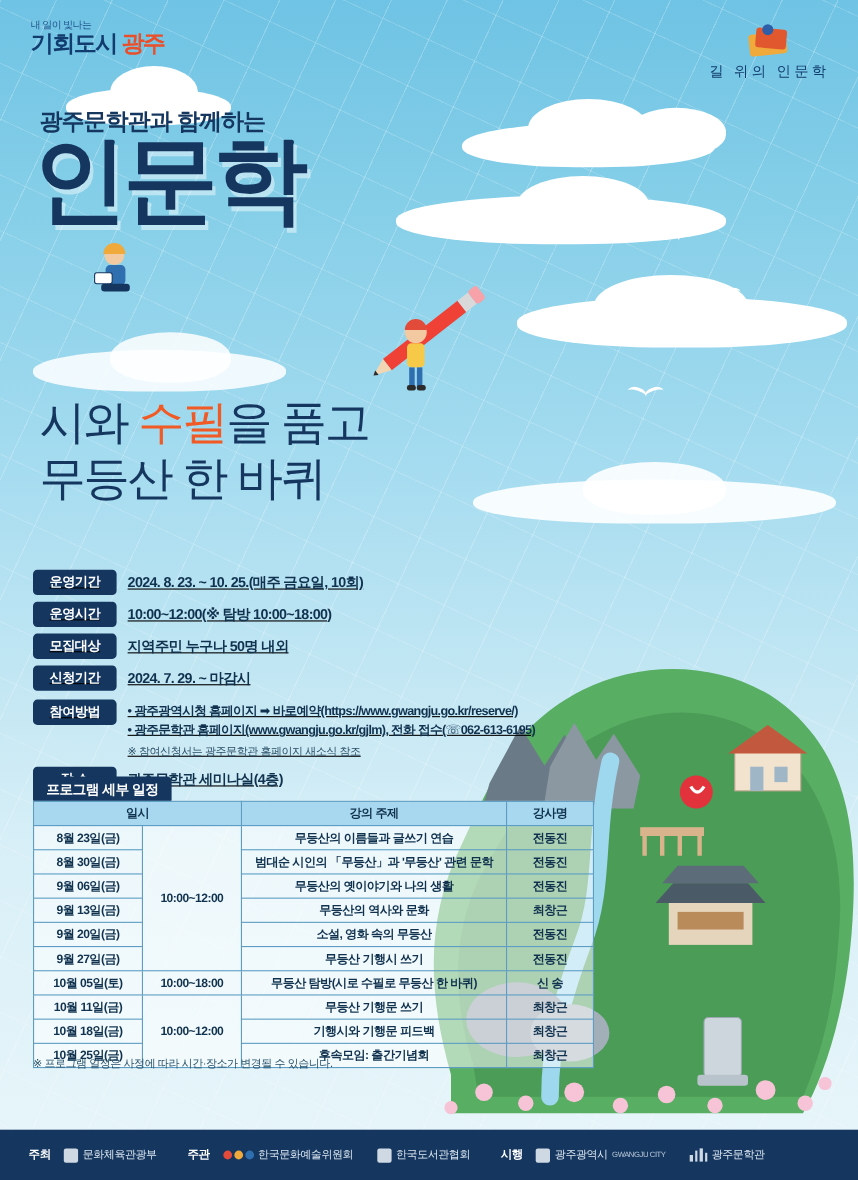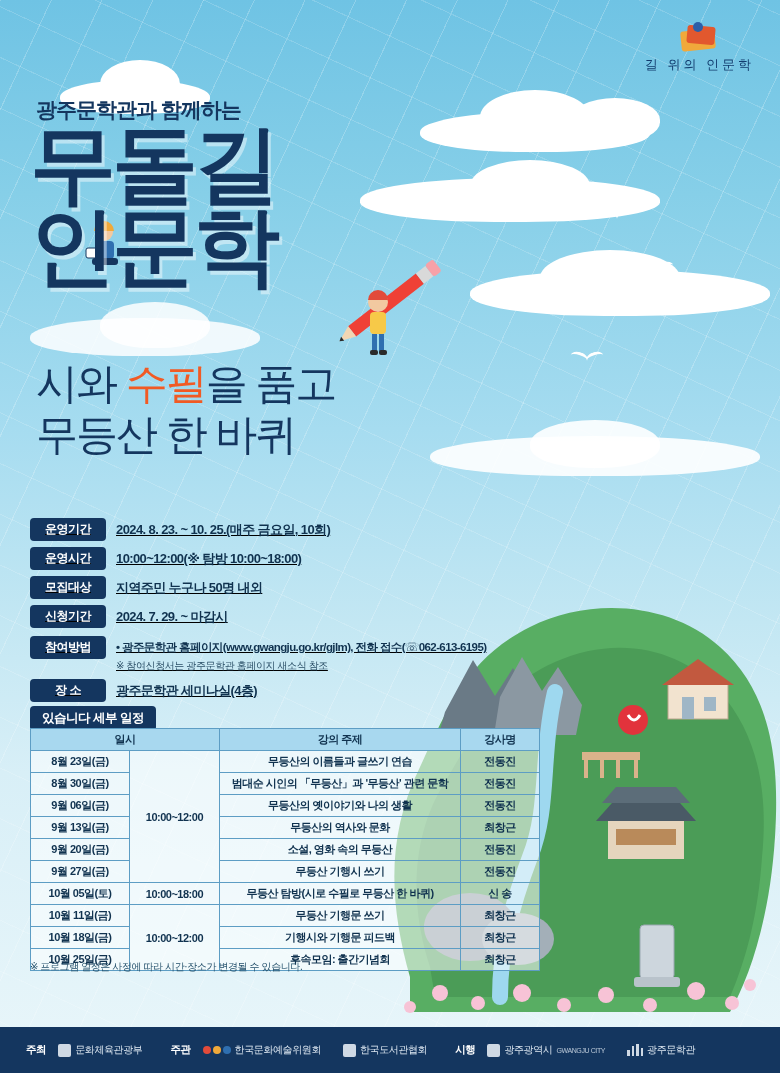--- a/index.html
+++ b/index.html
@@ -119,20 +119,24 @@
   </div>
   <div class="cloudgrp" style="left:430px;top:420px;">
     <div class="c" style="left:0;top:16px;width:330px;height:40px;opacity:.9;"></div>
     <div class="c" style="left:100px;top:0px;width:130px;height:48px;opacity:.9;"></div>
   </div>
 
   <div class="bird" style="left:600px;top:210px;"></div>
   <div class="bird" style="left:640px;top:262px;"></div>
   <div class="bird" style="left:570px;top:352px;"></div>
 
+  <div class="logo-left">
+    <div class="l1">내 일이 빛나는</div>
+    <div class="l2"><span>기회도시 </span><span class="accent">광주</span></div>
+  </div>
   <div class="logo-right">
     <div class="book-icon">
       <div class="b1"></div>
         <div class="b2"></div>
         <div class="b3"></div>
     </div>
     <div class="lbl">길 위의 인문학</div>
   </div>
 
   <div class="island">
@@ -203,21 +207,20 @@
   <svg style="position:absolute;left:78px;top:218px;" width="60" height="60" viewBox="0 0 60 60">
     <circle cx="26" cy="14" r="9" fill="#f2c9a0"></circle>
     <path d="M16 13 a10 10 0 0 1 20 0 z" fill="#f0a93b"></path>
     <rect x="18" y="23" width="18" height="18" rx="4" fill="#2f6fb0"></rect>
     <rect x="14" y="40" width="26" height="7" rx="3" fill="#14365f"></rect>
     <rect x="8" y="30" width="16" height="10" rx="2" fill="#ffffff" stroke="#14365f"></rect>
   </svg>
 
   <div class="pre-title">광주문학관과 함께하는</div>
   <div class="big-title">
-    <span class="row">무돌길</span>
     <span class="row">인문학</span>
   </div>
   <div class="sub-title">
     <div><span>시와 </span><span class="hl">수필</span><span>을 품고</span></div>
     <div>무등산 한 바퀴</div>
   </div>
 
   <div class="info">
     <div class="info-row">
       <span class="tag">운영기간</span>
@@ -231,31 +234,32 @@
       <span class="tag">모집대상</span>
       <span class="info-txt">지역주민 누구나 50명 내외</span>
     </div>
     <div class="info-row">
       <span class="tag">신청기간</span>
       <span class="info-txt">2024. 7. 29. ~ 마감시</span>
     </div>
     <div class="info-row" style="margin-top:8px;">
       <span class="tag">참여방법</span>
       <span class="info-txt small">
+        <div>• 광주광역시청 홈페이지 ➡ 바로예약(https://www.gwangju.go.kr/reserve/)</div>
         <div>• 광주문학관 홈페이지(www.gwangju.go.kr/gjlm), 전화 접수(☏062-613-6195)</div>
         <div class="note">※ 참여신청서는 광주문학관 홈페이지 새소식 참조</div>
       </span>
     </div>
     <div class="info-row" style="margin-top:6px;">
       <span class="tag">장    소</span>
       <span class="info-txt">광주문학관 세미나실(4층)</span>
     </div>
   </div>
 
-  <div class="sched-title">있습니다 세부 일정</div>
+  <div class="sched-title">프로그램 세부 일정</div>
   <table class="sched">
     <thead>
       <tr>
         <th colspan="2">일시</th>
         <th>강의 주제</th>
         <th>강사명</th>
       </tr>
     </thead>
     <tbody>
       <tr>

